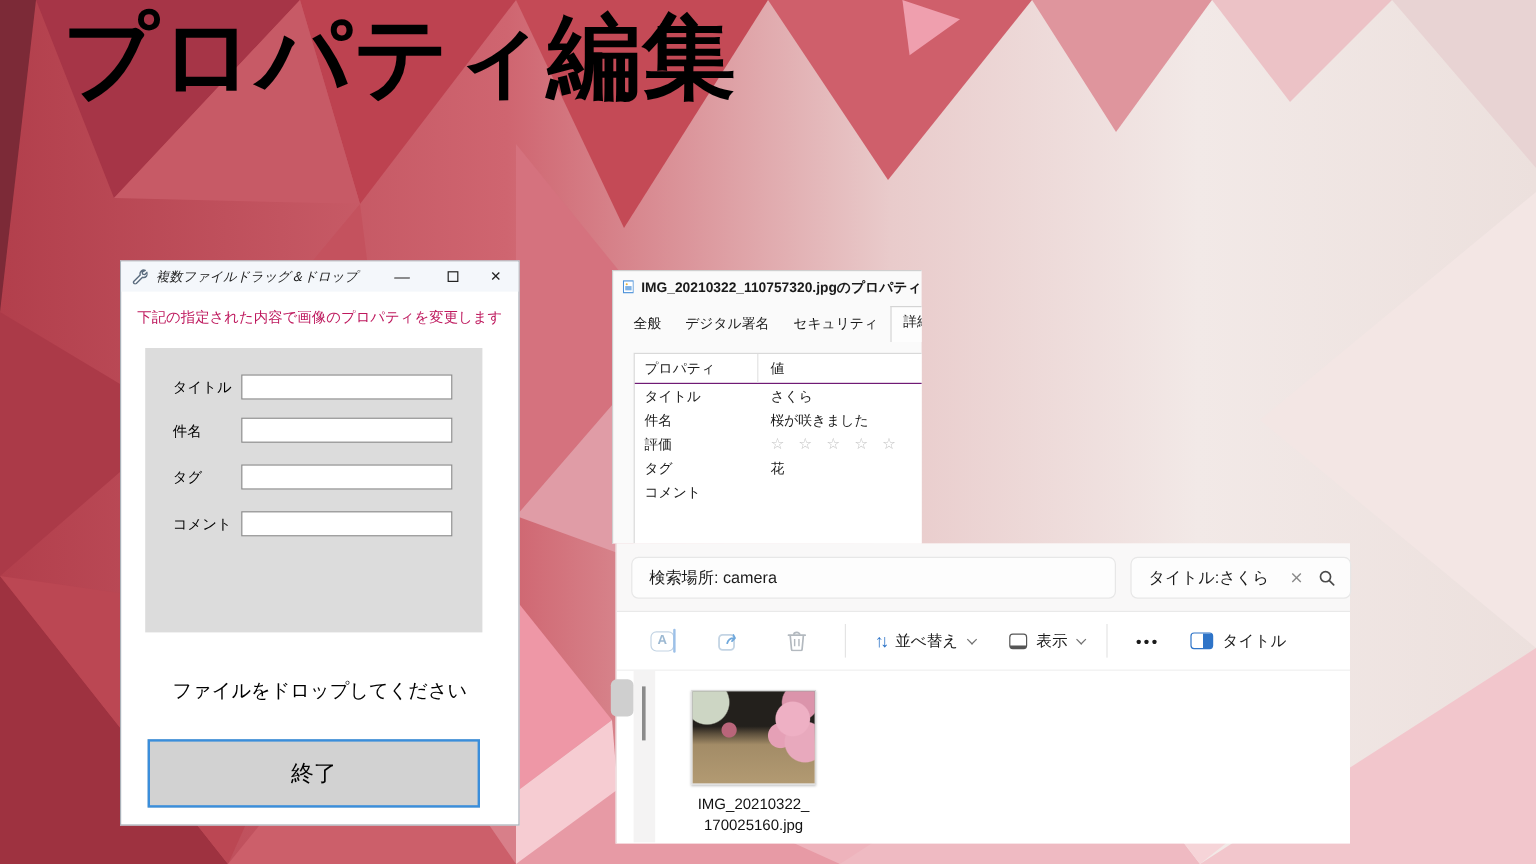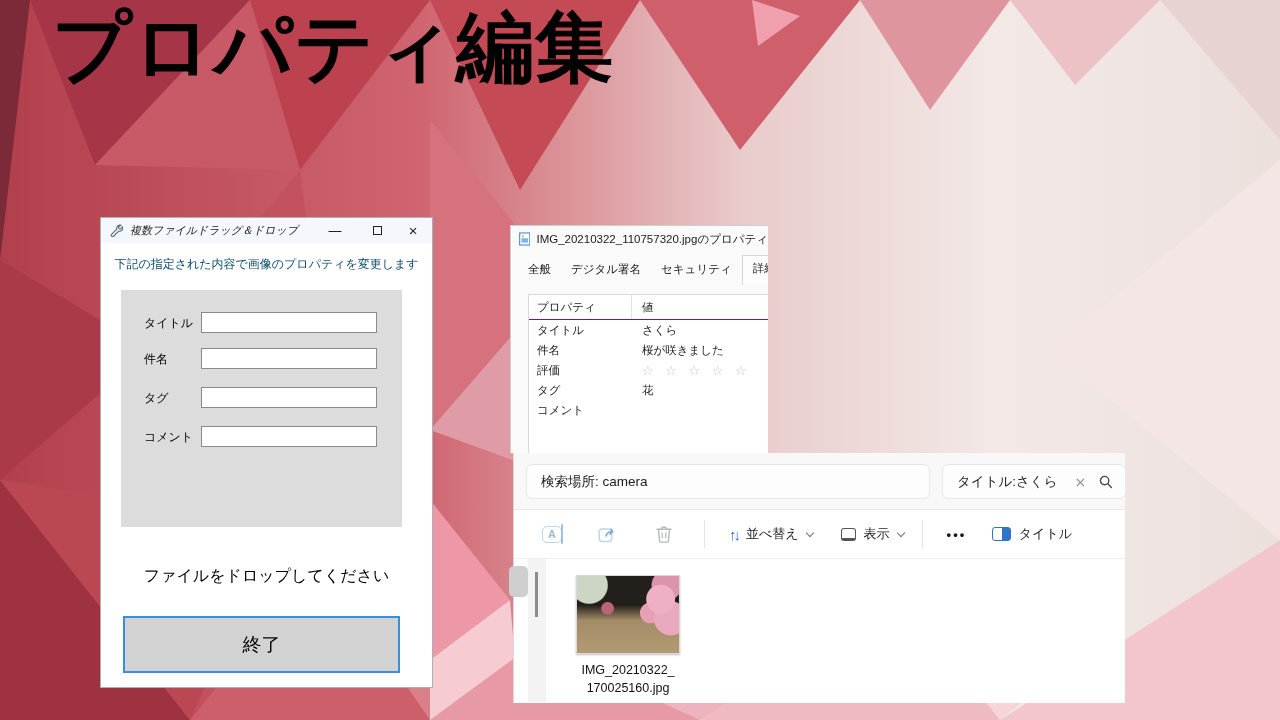--- a/index.html
+++ b/index.html
@@ -20,21 +20,21 @@
              background:#fff; border:1px solid #a8b0b8; z-index:2; }
   .app-titlebar { height:25px; background:#f4f7fb; display:flex; align-items:center;
                   padding-left:9px; position:relative;font-style:italic; }
   .app-title { font-size:11px; color:#1a1a1a; margin-left:7px; }
   .win-btn { position:absolute; top:0; width:34px; height:25px; display:flex;
              align-items:center; justify-content:center; font-size:13px; color:#222; }
   .btn-min { right:80px; }
   .btn-max { right:38px; }
   .btn-max .box { width:9px; height:9px; border:1px solid #222; }
   .btn-close { right:2px; font-size:15px; }
-  .app-instruction { margin-top:13px; text-align:center; font-size:12px; color:#0c4a6e; }
+  .app-instruction { margin-top:13px; text-align:center; font-size:12px; color:#be185d; }
   .form-panel { position:absolute; left:20px; top:72px; width:281px; height:237px;
                 background:#dcdcdc; }
   .field-row { position:absolute; left:0; width:100%; height:22px; }
   .field-label { position:absolute; left:23px; top:3px; font-size:12px; color:#000; }
   .field-input { position:absolute; left:80px; top:0; width:176px; height:21px;
                  background:#fff; border:1px solid #8a8a8a; border-radius:0;
                  font-size:12px; padding:0 4px; outline:none; }
   .chk-row { position:absolute; left:80px; top:210px; display:flex; align-items:center; }
   .chk-box { width:13px; height:13px; background:#fff; border:1px solid #4a4a4a;
              border-radius:2px; }
@@ -44,21 +44,21 @@
   .exit-btn { position:absolute; left:22px; top:398px; width:277px; height:57px;
               background:#d2d2d2; border:2px solid #3a8edb; font-size:19px; color:#000;
               display:flex; align-items:center; justify-content:center;
               font-family:inherit; }
 
   
   .prop-dialog { position:absolute; left:510px; top:225px; width:258px; height:228px;
                  background:#fafafa; border-left:1px solid #cfcfcf; border-top:1px solid #cfcfcf;
                  overflow:hidden; z-index:2; }
   .prop-titlebar { height:26px; display:flex; align-items:center; padding-left:8px; }
-  .prop-title { font-size:11.5px; color:#1a1a1a; margin-left:6px; white-space:nowrap; }
+  .prop-title { font-size:11.5px; color:#1a1a1a; margin-left:6px; white-space:nowrap;font-weight:bold; }
   .prop-tabs { display:flex; align-items:flex-end; height:28px; padding-left:7px;
                margin-top:4px; white-space:nowrap; }
   .prop-tab { font-size:11.5px; color:#1a1a1a; padding:6px 10px 7px;
               background:transparent; }
   .prop-tab.active { background:#fdfdfd; border:1px solid #d4d4d4; border-bottom:none;
                      padding:5px 10px 9px; position:relative; top:1px; }
   .prop-table { position:absolute; left:17px; top:68px; width:300px; height:170px;
                 background:#fff; border:1px solid #d9d9d9; font-size:11.5px; color:#1a1a1a; }
   .pt-header { display:flex; height:25px; align-items:center;
                border-bottom:1px solid #701a75; }

